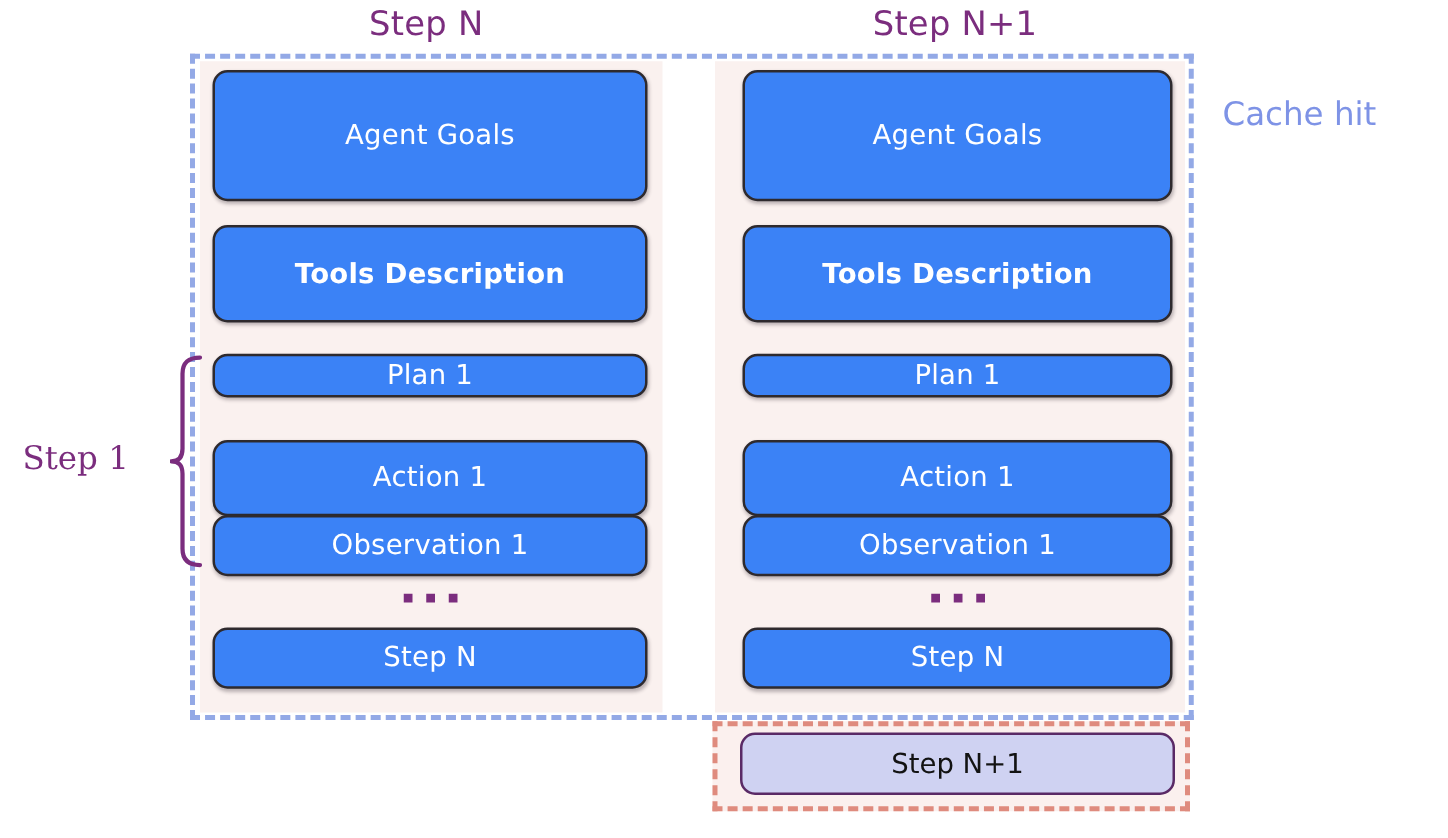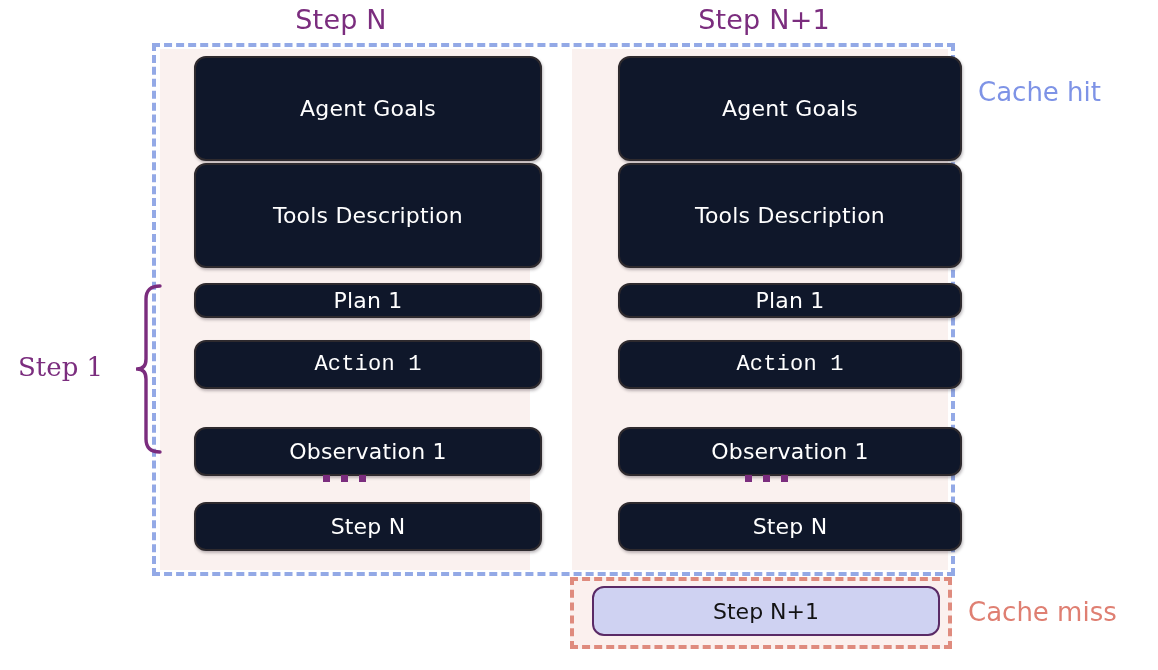--- a/index.html
+++ b/index.html
@@ -49,42 +49,41 @@
     position: absolute;
     background: #FAF1EF;
     box-sizing: border-box;
   }
   #panel-left  { left: 160px; top: 49px; width: 370px; height: 521px; }
   #panel-right { left: 572px; top: 49px; width: 376px; height: 521px; }
 
   
   .ctx-box {
     position: absolute;
-    background: #0f172a;
+    background: #3b82f6;
     border: 2.5px solid #2E2A2E;
     border-radius: 12px;
     color: #FFFFFF;
     display: flex;
     align-items: center;
     justify-content: center;
     font-size: 22px;
     letter-spacing: 0.2px;
     box-sizing: border-box;
     box-shadow: 1px 2px 3px rgba(40,30,40,0.30);
     white-space: nowrap;
-    margin-left: 24px;
   }
   .col-l { left: 170px; width: 348px; }
   .col-r { left: 594px; width: 344px; }
 
   .b-goals { top: 56px;  height: 105px; }
-  .b-tools { top: 163px; height: 105px; }
+  .b-tools { top: 180px; height: 78px; font-weight: bold; }
   .b-plan  { top: 283px; height: 35px;  }
-  .b-act   { top: 340px; height: 49px; font-family: Liberation Mono, monospace;  }
-  .b-obs   { top: 427px; height: 49px;  }
+  .b-act   { top: 352px; height: 61px;  }
+  .b-obs   { top: 412px; height: 49px;  }
   .b-stepn { top: 502px; height: 49px;  }
 
   
   .ellipsis {
     position: absolute;
     top: 463px;
     height: 30px;
     display: flex;
     align-items: center;
     justify-content: center;
@@ -207,15 +206,14 @@
 
   <div id="step1-label">Step 1</div>
   <svg id="step1-brace" viewBox="0 0 26 172">
     <path d="M24 3 Q10 3 10 16 L10 76 Q10 86 1 86 Q10 86 10 96 L10 156 Q10 169 24 169" fill="none" stroke="#7B2D7E" stroke-width="3.4" stroke-linecap="round" stroke-linejoin="round"></path>
   </svg>
 
   <div class="cache-miss-region"></div>
   <div id="box-step-n1">Step N+1</div>
 
   <div id="cache-hit-label">Cache hit</div>
-  <div id="cache-miss-label">Cache miss</div>
 
 </div>
 
 </body></html>

